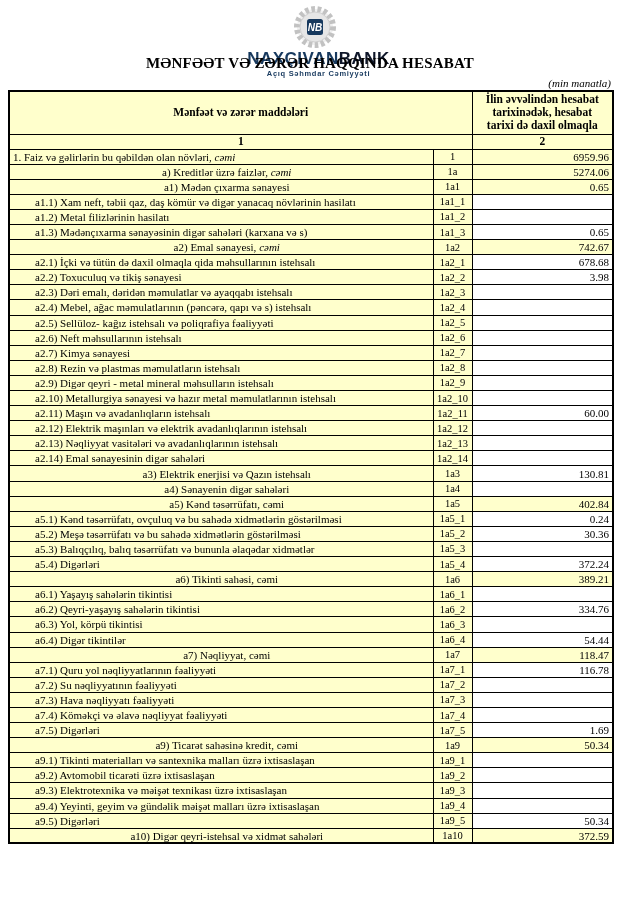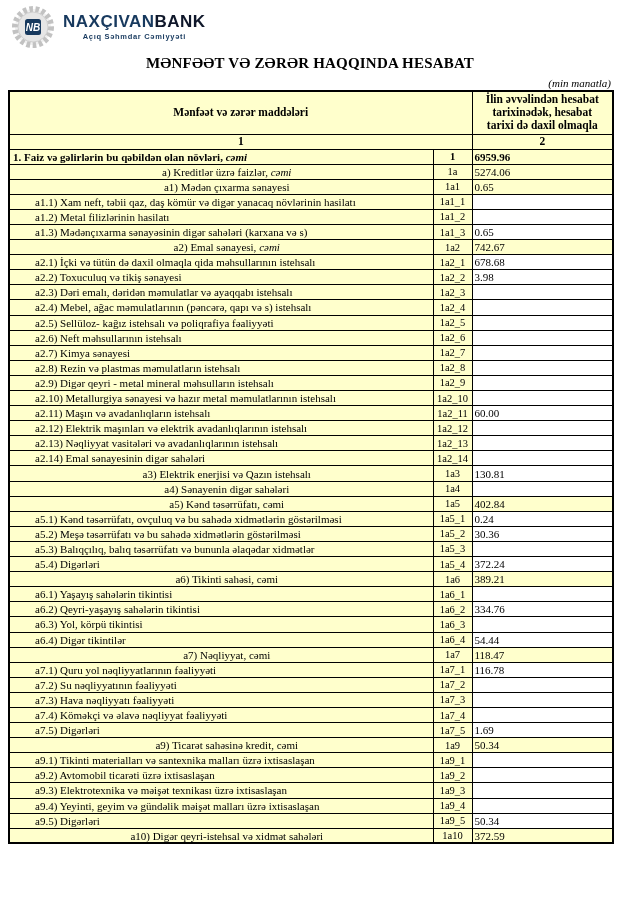--- a/index.html
+++ b/index.html
@@ -10,20 +10,21 @@
     color: #000;
     font-family: "Liberation Serif", serif;
     overflow: hidden;
   }
   
   .logo-row {
     display: flex;
     align-items: center;
     padding: 4px 0 0 10px;
     height: 50px;
+    flex-direction: column;
   }
   .seal { flex: 0 0 auto; }
   .brand-block { margin-left: 7px; font-family: "Liberation Sans", sans-serif; }
   .brand-line { font-weight: bold; font-size: 17px; letter-spacing: 0.5px; line-height: 17px; }
   .brand-primary { color: #17395e; }
   .brand-secondary { color: #0f172a; }
   .brand-sub {
     font-size: 7.5px; font-weight: bold; color: #17395e;
     letter-spacing: 0.7px; text-align: center; margin-top: 2px;
   }
@@ -71,23 +72,23 @@
     height: 15.1px;
     padding: 0 2px;
     white-space: nowrap;
     vertical-align: middle;
   }
   td.c-label { background: #ffffcc; text-align: left; }
   td.c-label.lvl0 { padding-left: 3px; }
   td.c-label.lvl1 { padding-left: 13px; text-align: center; }
   td.c-label.lvl2 { padding-left: 25px; }
   td.c-code  { background: #ffffcc; text-align: center; font-size: 10.5px; }
-  td.c-value { background: #ffffff; text-align: left; padding-right: 3px; }
+  td.c-value { background: #ffffff; text-align: right; padding-right: 3px; }
   td.c-value.hl { background: #ffffcc; }
-  tr.bold td { font-weight: bold; }
+  tr.bold td { font-weight: normal; }
   .em { font-style: italic; }
 </style>
 </head>
 <body>
 
 <div class="logo-row">
   <svg class="seal" width="46" height="46" viewBox="0 0 46 46">
     <circle cx="23" cy="23" r="18" fill="#f0f0f0" stroke="#c2c2c2" stroke-width="6" stroke-dasharray="3.6 2.6"></circle>
     <circle cx="23" cy="23" r="15" fill="#e6e6e6" stroke="#cfcfcf" stroke-width="1"></circle>
     <rect x="15" y="15" width="16" height="16" rx="2.5" fill="#17395e"></rect>

